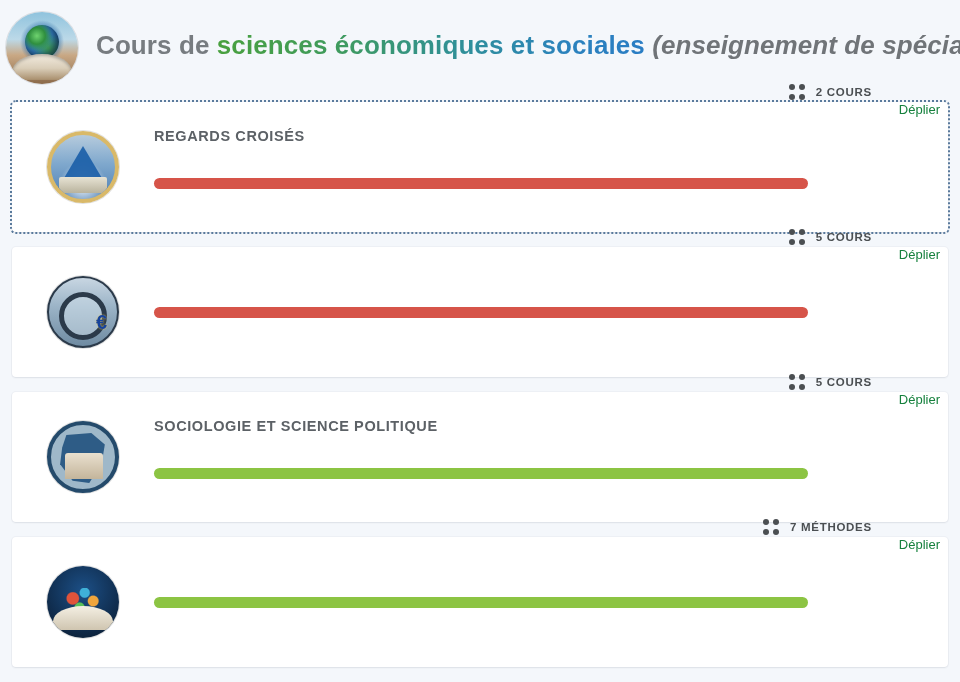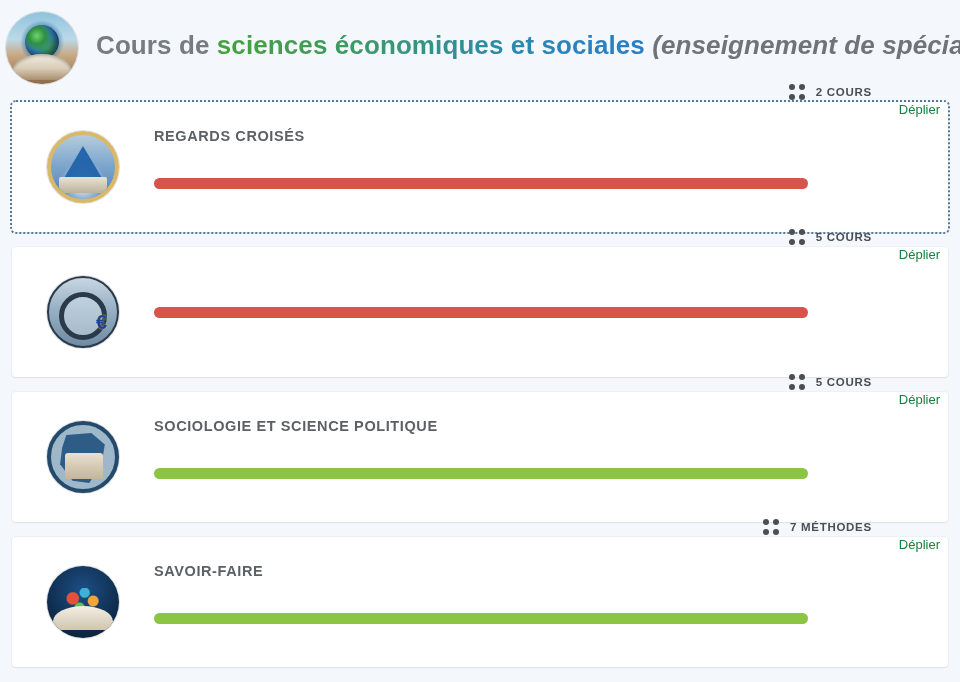--- a/index.html
+++ b/index.html
@@ -377,21 +377,20 @@
           <span class="meta-count">5 COURS</span>
         </div>
         <a class="deplier-link">Déplier</a>
       </div>
     </section>
     <section class="course-card">
       <div class="thumb-cell">
         <div class="thumb t-savoir"></div>
       </div>
       <div class="body-cell">
-        <div class="course-title">SAVOIR-FAIRE</div>
         <div class="progress-track">
           <div class="progress-fill" style="width: 100%; background: rgb(140, 196, 67);"></div>
         </div>
       </div>
       <div class="meta-cell">
         <div class="meta-count-row">
           <span class="dots-icon">
             <i></i>
             <i></i>
             <i></i>

